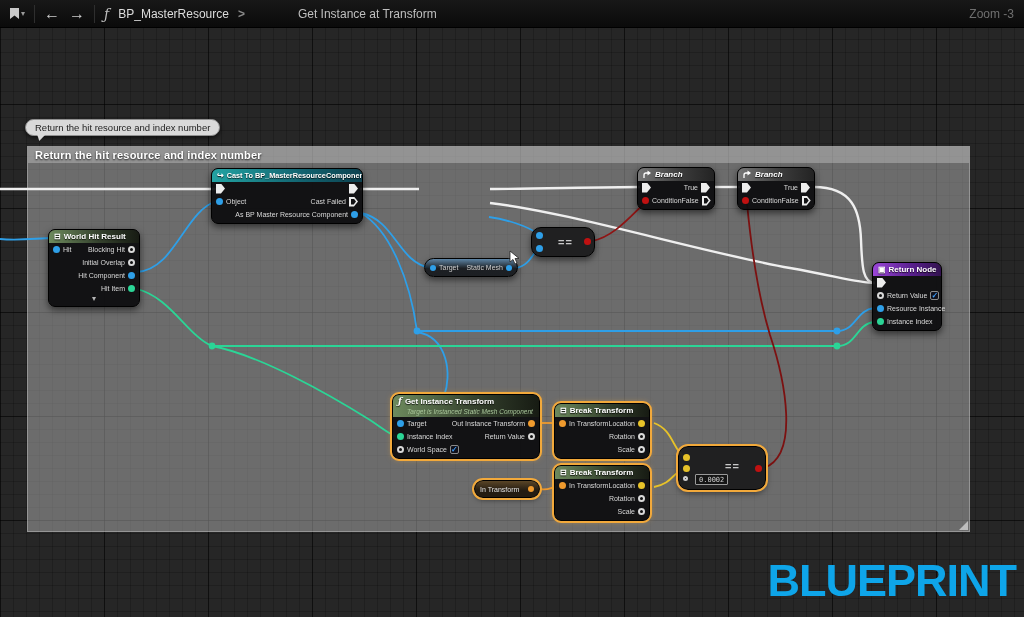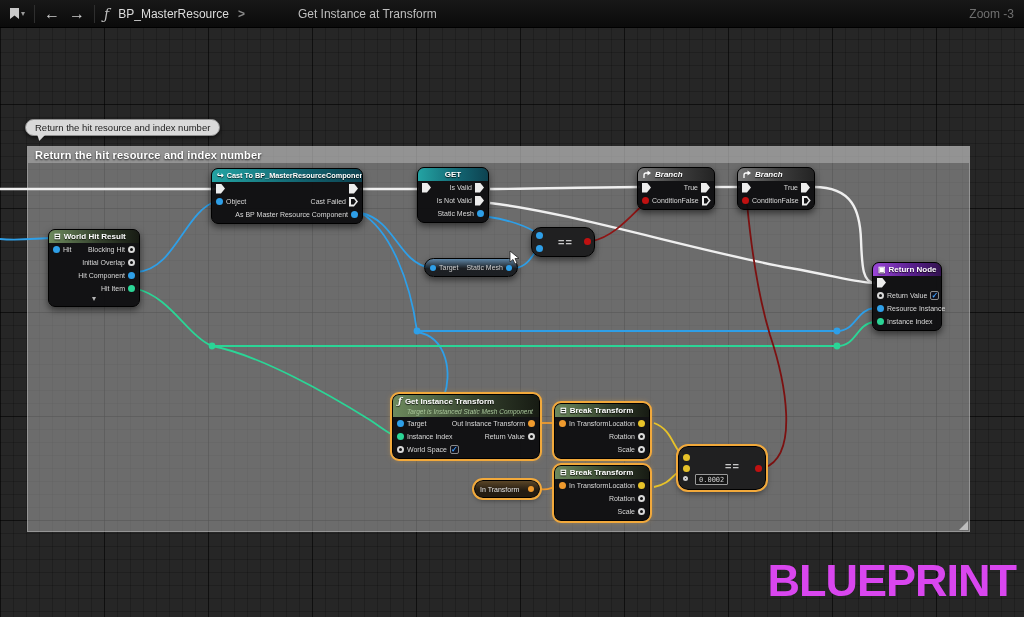--- a/index.html
+++ b/index.html
@@ -58,21 +58,21 @@
     background:#d9d9d9; border:1px solid #8f8f8f; border-radius:9px;
     padding:2px 9px; font-size:9.5px; color:#1d1d1d;
     box-shadow:0 2px 4px rgba(0,0,0,0.6);
   }
   #tooltip-bubble::after { content:""; position:absolute; left:11px; bottom:-6px;
     width:9px; height:7px; background:#d9d9d9;
     clip-path:polygon(0 0,100% 0,25% 100%); }
 
   #watermark {
     position:absolute; right:8px; bottom:10px; z-index:2;
-    font-size:45px; font-weight:bold; color:#d946ef; letter-spacing:-1px;
+    font-size:45px; font-weight:bold; color:#0ea5e9; letter-spacing:-1px;
   }
 
   
   #wires { position:absolute; inset:0; z-index:3; pointer-events:none; }
 
   
   .node {
     position:absolute; z-index:10;
     background:rgba(11,11,13,0.92);
     border:1px solid #000; border-radius:7px;
@@ -250,44 +250,20 @@
         </span>
     </div>
     <div class="prow">
         <span class="pr">
           <span>As BP Master Resource Component</span>
           <span class="dot blue"></span>
         </span>
       </div>
   </div>
 
-  <div class="node" style="left:417px; top:167px; width:72px;">
-    <div class="nh hdr-teal center">GET</div>
-    <div class="prow">
-      <span class="pl">
-          <span class="exec"></span>
-        </span>
-      <span class="pr">
-          <span>Is Valid</span>
-          <span class="exec"></span>
-        </span>
-    </div>
-    <div class="prow">
-        <span class="pr">
-          <span>Is Not Valid</span>
-          <span class="exec"></span>
-        </span>
-      </div>
-    <div class="prow">
-        <span class="pr">
-          <span>Static Mesh</span>
-          <span class="dot blue"></span>
-        </span>
-      </div>
-  </div>
 
   <div class="compact" style="left:531px; top:227px; width:64px; height:30px;">
     <span class="dot blue" style="position:absolute; left:4px; top:4px;"></span>
     <span class="dot blue" style="position:absolute; left:4px; top:17px;"></span>
     <span class="eq-sym" style="position:absolute; left:26px; top:8px;">==</span>
     <span class="dot red" style="position:absolute; right:3px; top:10px;"></span>
   </div>
 
   <div class="compact sheen-blue" style="left:424px; top:258px; width:94px; height:19px; display:flex; align-items:center; padding:0 5px; font-size:7px;">
     <span class="dot blue" style="width:6px;height:6px;"></span>

